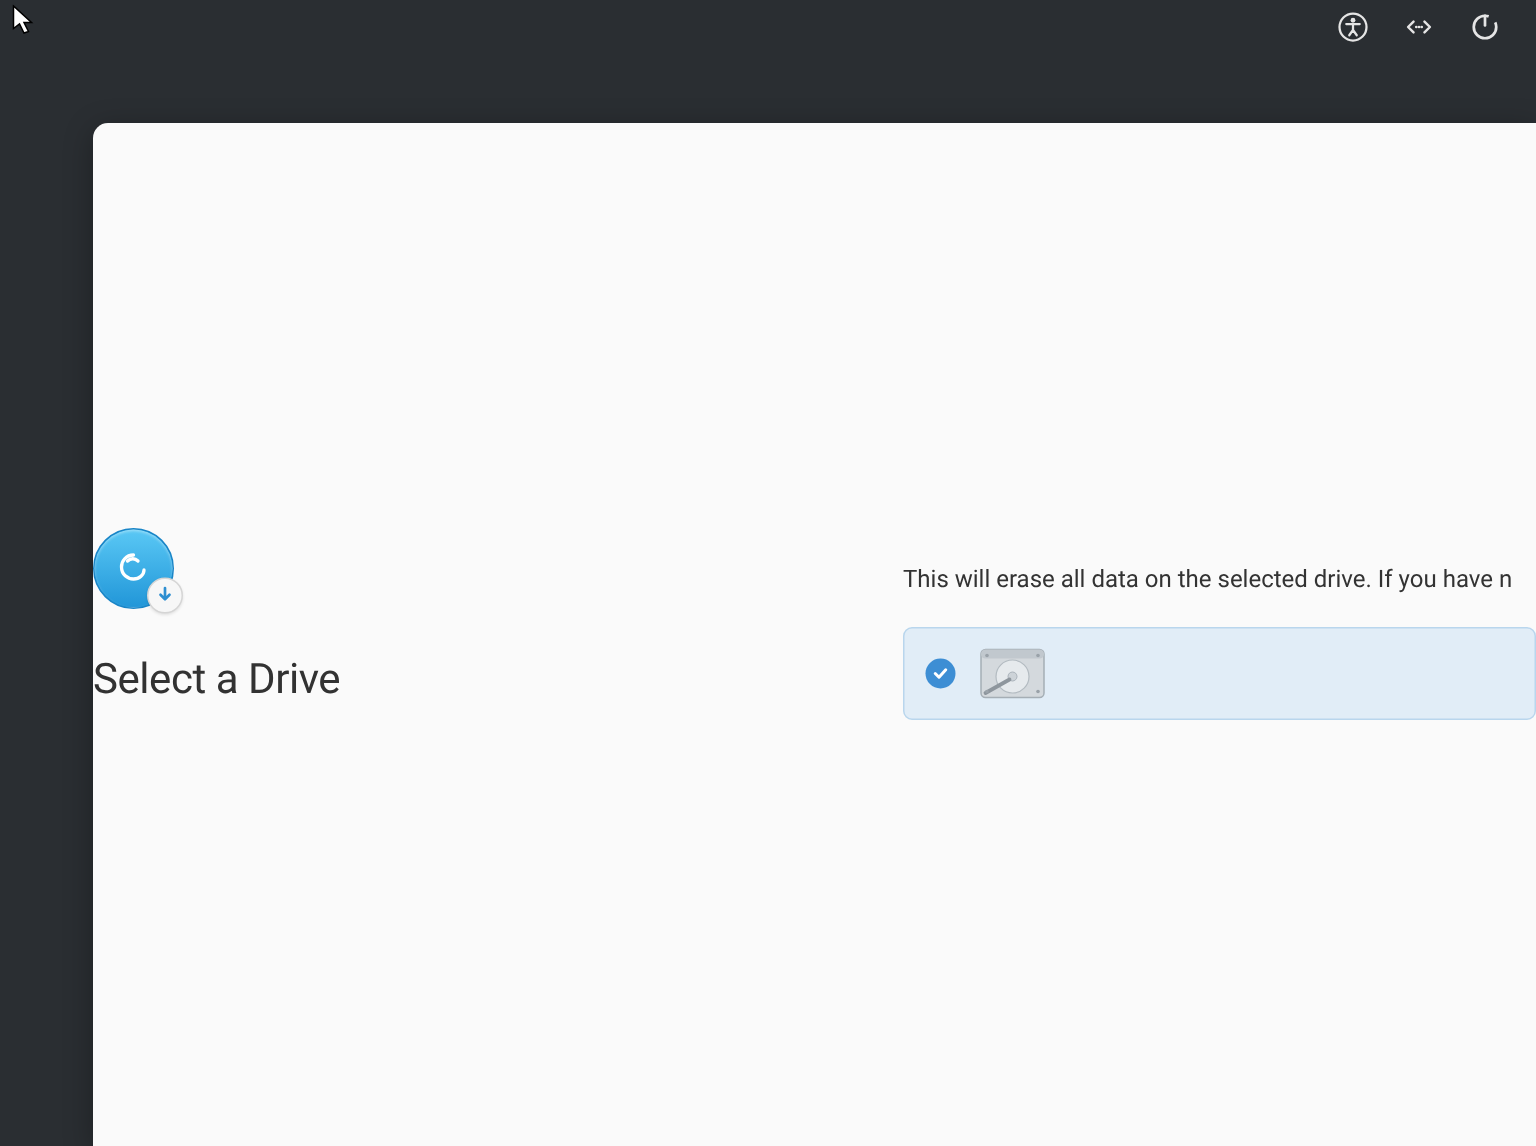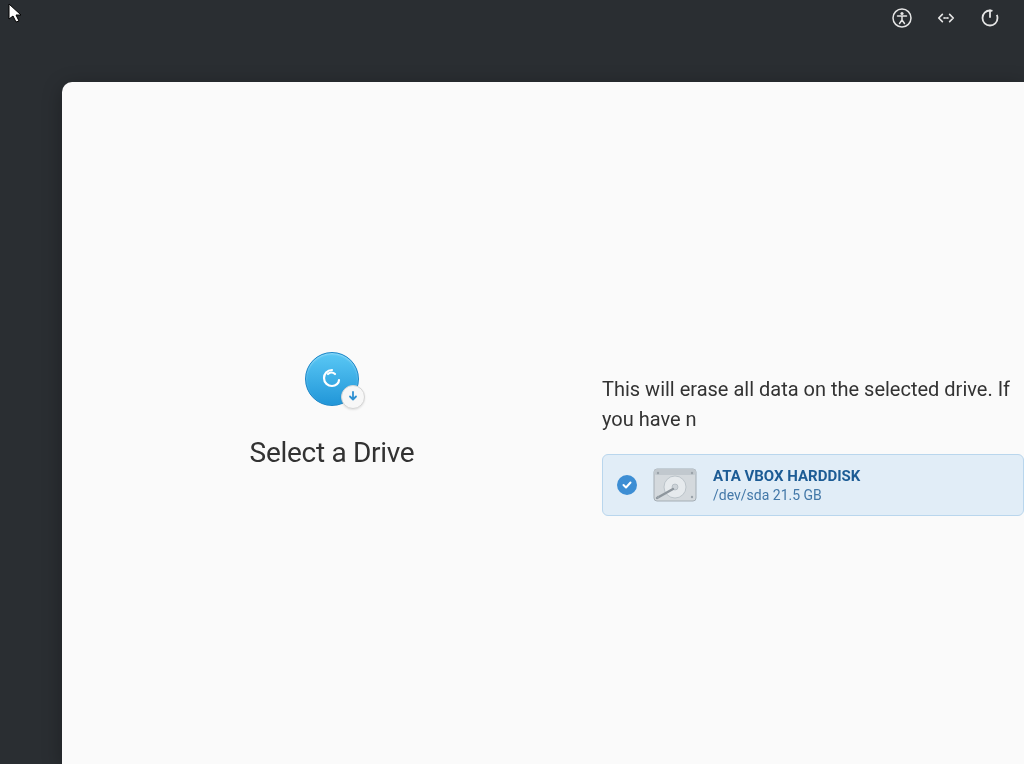--- a/index.html
+++ b/index.html
@@ -52,21 +52,20 @@
     }
     .installer-content {
       display: flex;
       height: 100%;
       padding-top: 200px;
     }
     .left-panel {
       width: 540px;
       display: flex;
       flex-direction: column;
-      align-items: center;
       padding-top: 70px;
     }
     .logo-container {
       position: relative;
       width: 54px;
       height: 54px;
       margin-bottom: 30px;
     }
     .logo-circle {
       width: 54px;
@@ -97,21 +96,21 @@
       font-size: 28px;
       font-weight: 400;
       color: #323232;
       letter-spacing: -0.3px;
     }
     .right-panel {
       flex: 1;
       padding-top: 92px;
     }
     .warning-text {
-      font-size: 20px;
+      font-size: 16px;
       color: #333333;
       line-height: 1.5;
       margin-bottom: 20px;
     }
     .drive-item {
       background: #e1edf7;
       border: 1px solid #b9d6ed;
       border-radius: 6px;
       padding: 10px 14px;
       display: flex;
@@ -223,22 +222,16 @@
             <rect x="3" y="4" width="42" height="6" rx="3" fill="#c1c8ce"></rect>
             <circle cx="24" cy="22" r="11" fill="#e6eaed" stroke="#b3bbc1" stroke-width="0.8"></circle>
             <circle cx="24" cy="22" r="3" fill="#cdd3d8" stroke="#a5aeb5" stroke-width="0.6"></circle>
             <path d="M 6 33 L 22 24" stroke="#8e969d" stroke-width="2.5" stroke-linecap="round"></path>
             <circle cx="7" cy="8" r="1.2" fill="#9aa2a9"></circle>
             <circle cx="41" cy="8" r="1.2" fill="#9aa2a9"></circle>
             <circle cx="7" cy="32" r="1.2" fill="#9aa2a9"></circle>
             <circle cx="41" cy="32" r="1.2" fill="#9aa2a9"></circle>
           </svg>
         </div>
-        <div class="drive-info">
-          <div class="drive-name">ATA VBOX HARDDISK</div>
-          <div class="drive-details">
-            <span>/dev/sda</span> <span>21.5 GB</span>
-          </div>
-        </div>
       </div>
     </div>
   </div>
 </div>
 
 </body></html>

